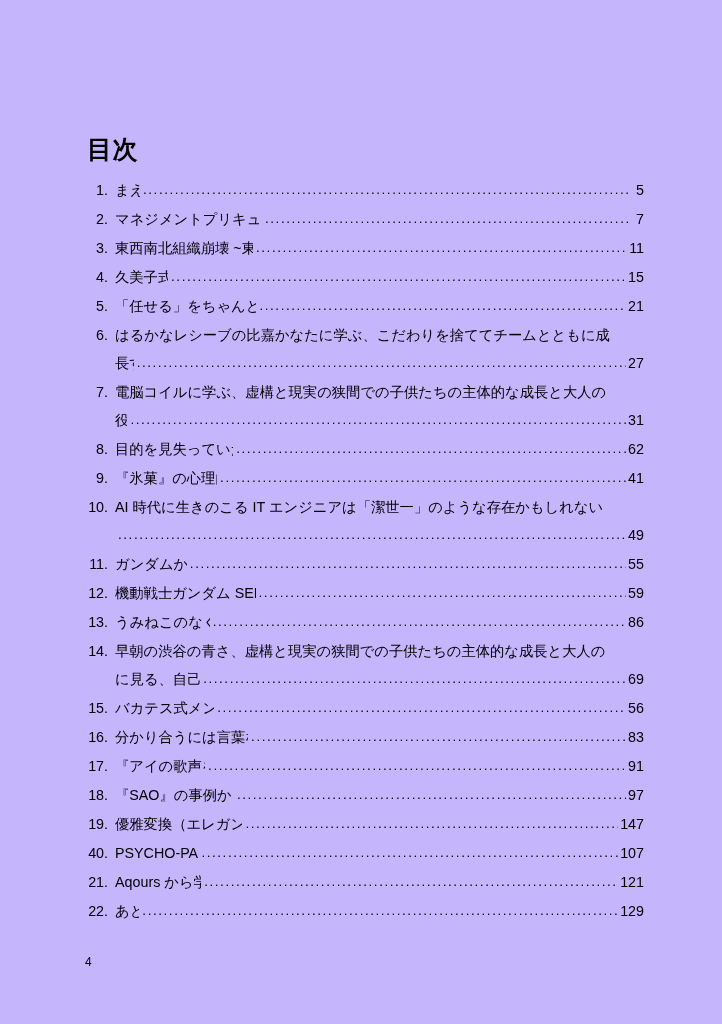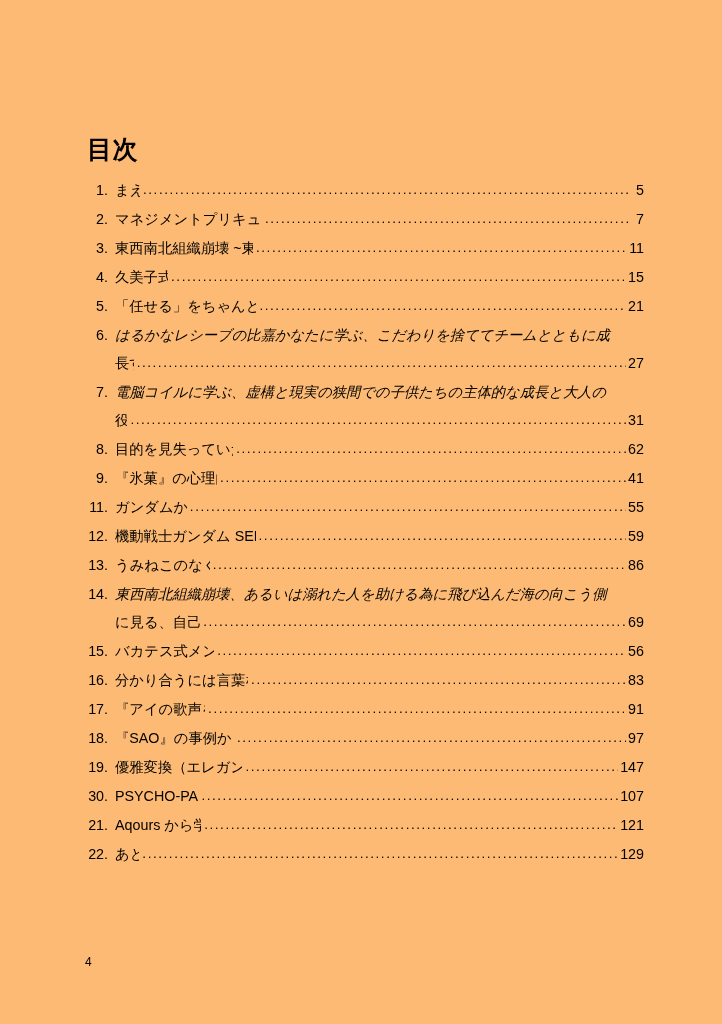--- a/index.html
+++ b/index.html
@@ -13,21 +13,21 @@
     font-family: "Liberation Sans", "DejaVu Sans", sans-serif;
     color: #000000;
     -webkit-font-smoothing: antialiased;
   }
 
   .page {
     position: relative;
     width: 722px;
     height: 1024px;
     margin: 0 auto;
-    background: #fdba74;
+    background: #c4b5fd;
     overflow: hidden;
     box-sizing: border-box;
   }
 
   
   .toc-heading {
     position: absolute;
     left: 87px;
     top: 118px;
     font-size: 25px;
@@ -90,21 +90,20 @@
   .entry-title {
     flex: 0 1 auto;
     white-space: nowrap;
     overflow: hidden;
   }
 
   
   .entry-line.nowrap-full .entry-title {
     flex: 1 1 auto;
     white-space: nowrap;
-    font-style: italic;
   }
 
   .leader {
     flex: 1 1 auto;
     min-width: 4px;
     overflow: hidden;
     white-space: nowrap;
     margin: 0 2px 0 3px;
     font-size: 13.5px;
     letter-spacing: 1.55px;
@@ -240,20 +239,35 @@
         <div class="entry-line">
           <span class="entry-num">9.</span>
           <span class="entry-body">
             <span class="entry-title">『氷菓』の心理的安全性と多重解決ミステリ</span>
             <span class="leader"></span>
             <span class="entry-page">41</span>
           </span>
         </div>
       </li>
       <li class="toc-entry">
+        <div class="entry-line nowrap-full">
+          <span class="entry-num">10.</span>
+          <span class="entry-body">
+            <span class="entry-title">AI 時代に生きのこる IT エンジニアは「潔世一」のような存在かもしれない</span>
+          </span>
+        </div>
+        <div class="entry-line cont leader-only">
+          <span class="entry-num">10.</span>
+          <span class="entry-body">
+            <span class="leader"></span>
+            <span class="entry-page">49</span>
+          </span>
+        </div>
+      </li>
+      <li class="toc-entry">
         <div class="entry-line">
           <span class="entry-num">11.</span>
           <span class="entry-body">
             <span class="entry-title">ガンダムから学ぶ挑戦の心得</span>
             <span class="leader"></span>
             <span class="entry-page">55</span>
           </span>
         </div>
       </li>
       <li class="toc-entry">
@@ -273,21 +287,21 @@
             <span class="entry-title">うみねこのなく頃にから学ぶ諦めない心</span>
             <span class="leader"></span>
             <span class="entry-page">86</span>
           </span>
         </div>
       </li>
       <li class="toc-entry">
         <div class="entry-line nowrap-full">
           <span class="entry-num">14.</span>
           <span class="entry-body">
-            <span class="entry-title">東西南北組織崩壊、あるいは溺れた人を助ける為に飛び込んだ海の向こう側</span>
+            <span class="entry-title">早朝の渋谷の青さ、虚構と現実の狭間での子供たちの主体的な成長と大人の</span>
           </span>
         </div>
         <div class="entry-line cont">
           <span class="entry-num">14.</span>
           <span class="entry-body">
             <span class="entry-title">に見る、自己覚知と自己開示の尊さ</span>
             <span class="leader"></span>
             <span class="entry-page">69</span>
           </span>
         </div>
@@ -337,21 +351,21 @@
           <span class="entry-num">19.</span>
           <span class="entry-body">
             <span class="entry-title">優雅変換（エレガントチート）を意識することで視えるもの</span>
             <span class="leader"></span>
             <span class="entry-page">147</span>
           </span>
         </div>
       </li>
       <li class="toc-entry">
         <div class="entry-line">
-          <span class="entry-num">30.</span>
+          <span class="entry-num">40.</span>
           <span class="entry-body">
             <span class="entry-title">PSYCHO-PASS で学ぶ SOLID 原則</span>
             <span class="leader"></span>
             <span class="entry-page">107</span>
           </span>
         </div>
       </li>
       <li class="toc-entry">
         <div class="entry-line">
           <span class="entry-num">21.</span>

